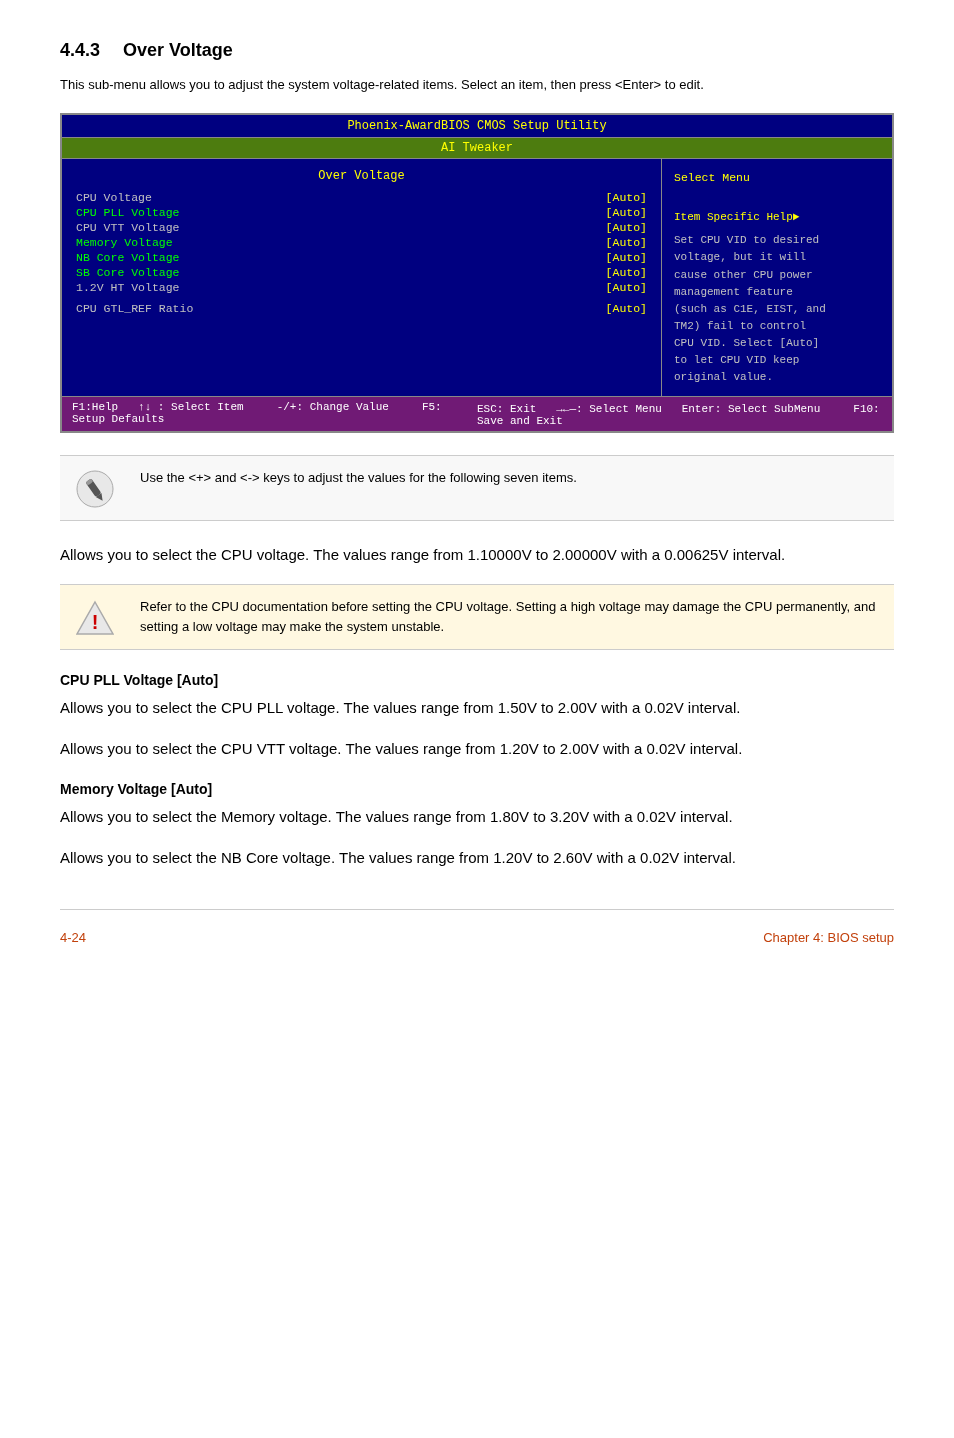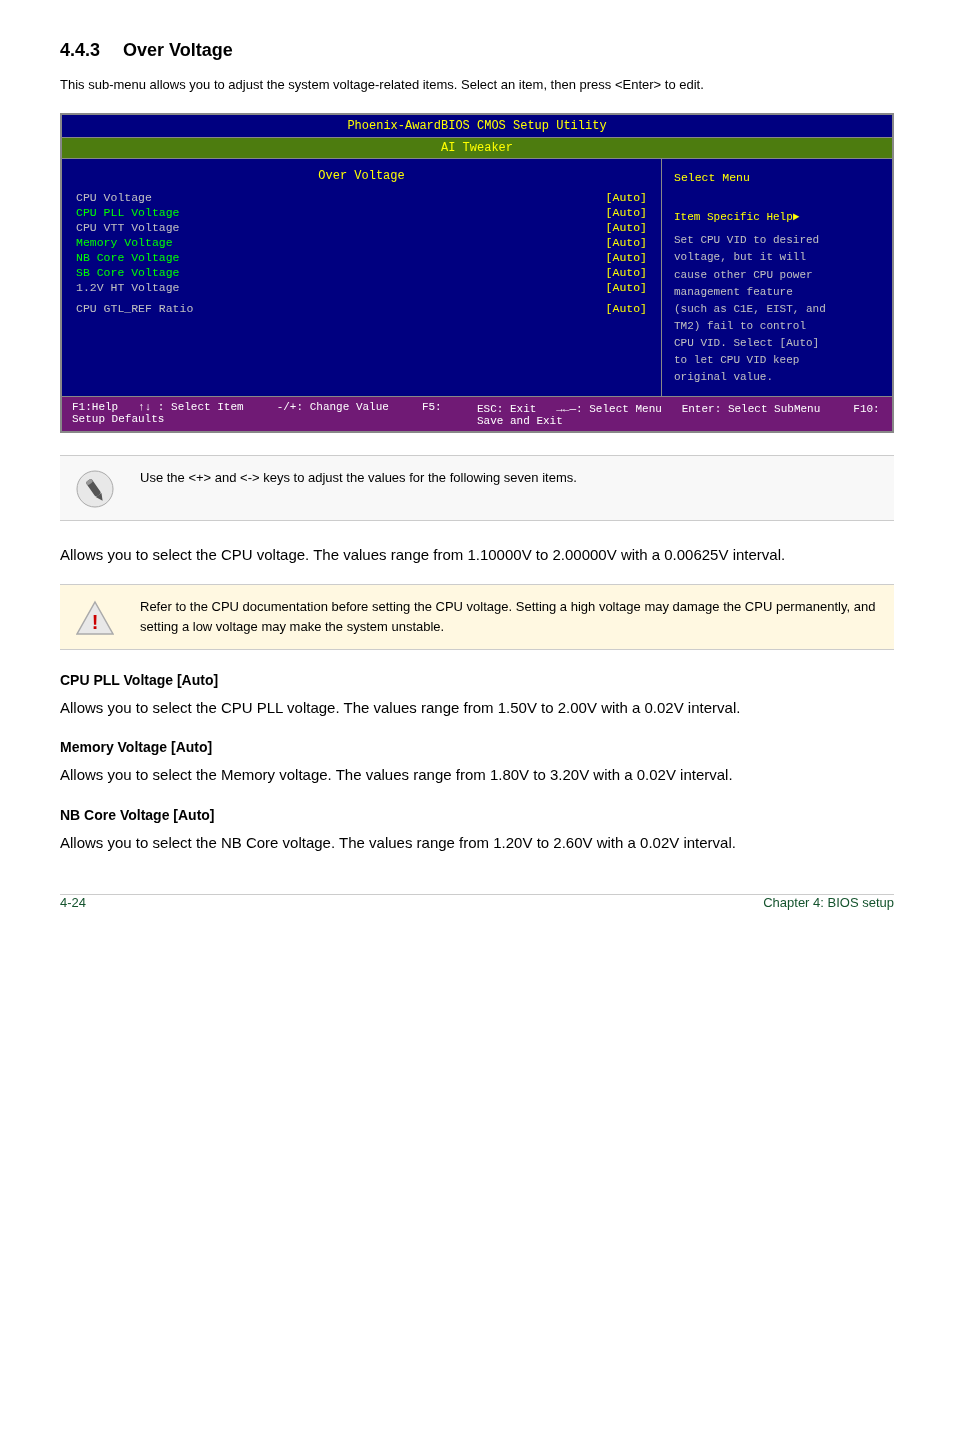--- a/index.html
+++ b/index.html
@@ -197,23 +197,23 @@
       line-height: 1.55;
       margin-bottom: 18px;
     }
 
     
     .page-footer {
       display: flex;
       justify-content: space-between;
       margin-top: 40px;
       font-size: 13px;
-      color: #14532d;
+      color: #c2410c;
       border-top: 1px solid #ccc;
-      padding-top: 0;
+      padding-top: 20px;
     }
   </style>
 </head>
 <body>
 
 <div class="section-heading">
   <span class="num">4.4.3</span>
   <span>Over Voltage</span>
 </div>
 
@@ -317,22 +317,22 @@
     <p class="sub-text">Allows you to select the CPU voltage. The values range from 1.10000V to 2.00000V with a 0.00625V interval.</p>
     <div class="warning-box" id="warning-box">
   <svg class="warning-icon" viewBox="0 0 38 38" xmlns="http://www.w3.org/2000/svg">
     <polygon points="19,3 37,35 1,35" fill="#e8e8e8" stroke="#aaa" stroke-width="1.5"></polygon>
     <text x="19" y="30" text-anchor="middle" font-size="20" font-weight="bold" fill="#cc0000">!</text>
   </svg>
   <p class="note-text">Refer to the CPU documentation before setting the CPU voltage. Setting a high voltage may damage the CPU permanently, and setting a low voltage may make the system unstable.</p>
 </div>
     <div class="sub-heading">CPU PLL Voltage [Auto]</div>
     <p class="sub-text">Allows you to select the CPU PLL voltage. The values range from 1.50V to 2.00V with a 0.02V interval.</p>
+    <p class="sub-text">Allows you to select the CPU VTT voltage. The values range from 1.20V to 2.00V with a 0.02V interval.</p>
     <div class="sub-heading">Memory Voltage [Auto]</div>
     <p class="sub-text">Allows you to select the Memory voltage. The values range from 1.80V to 3.20V with a 0.02V interval.</p>
-    <div class="sub-heading">NB Core Voltage [Auto]</div>
     <p class="sub-text">Allows you to select the NB Core voltage. The values range from 1.20V to 2.60V with a 0.02V interval.</p>
   </div>
 
 <div class="page-footer">
   <span>4-24</span>
   <span>Chapter 4: BIOS setup</span>
 </div>
 
 </body></html>

